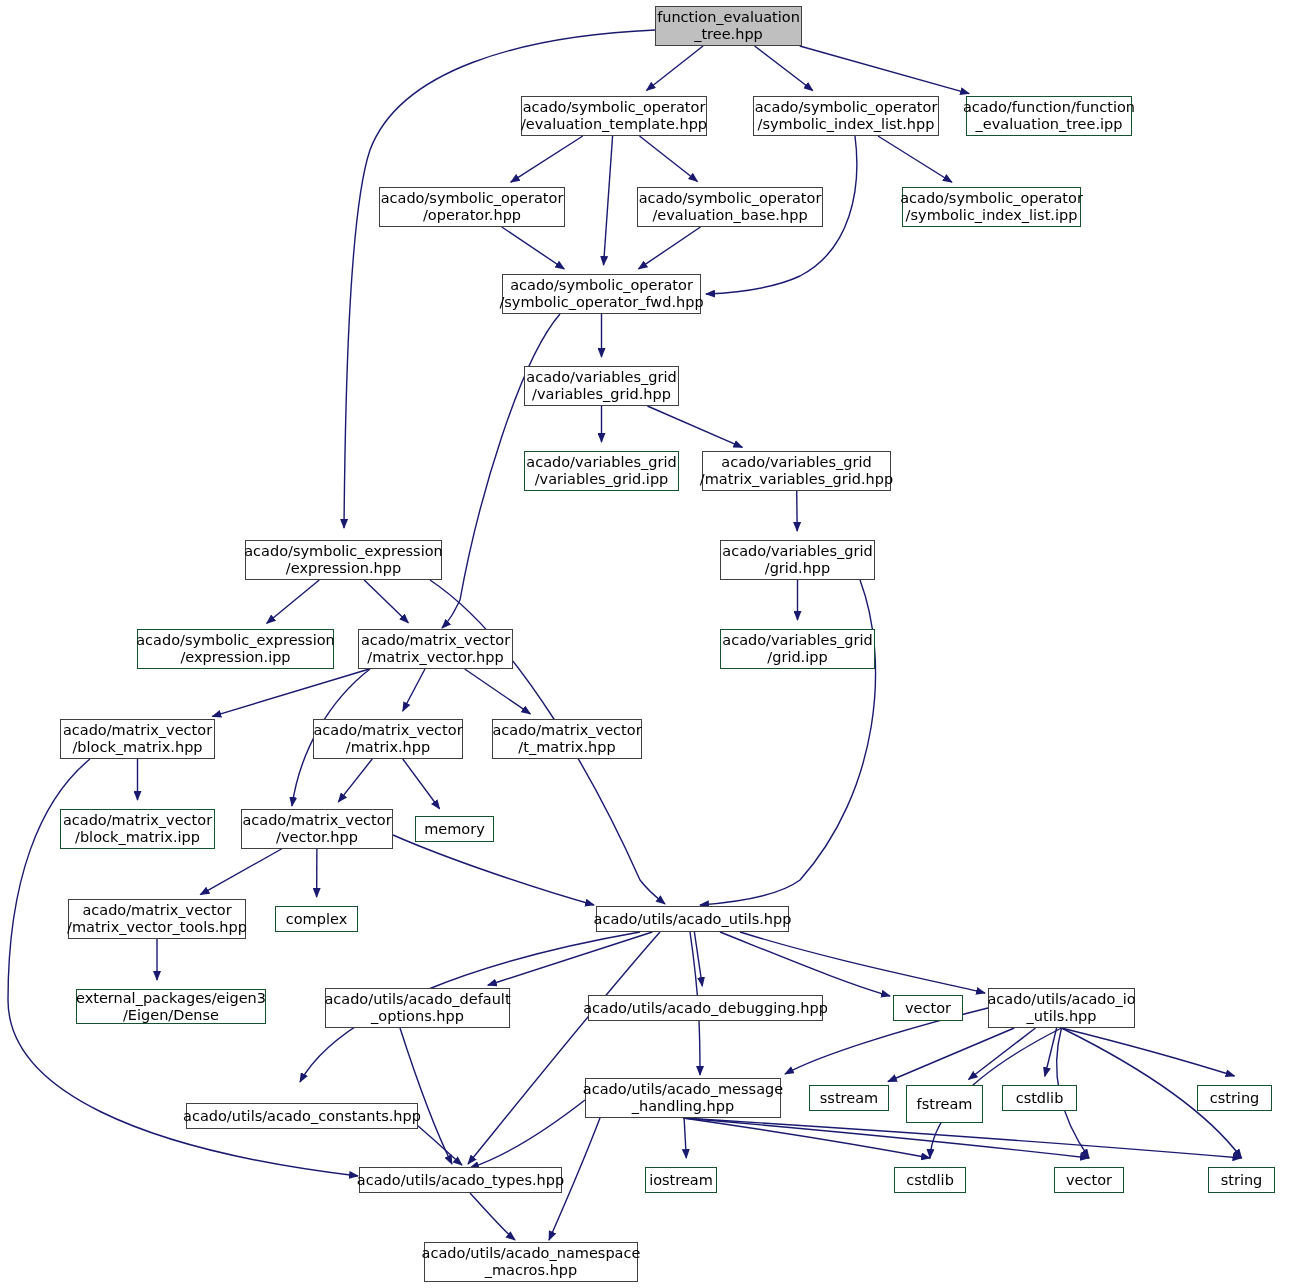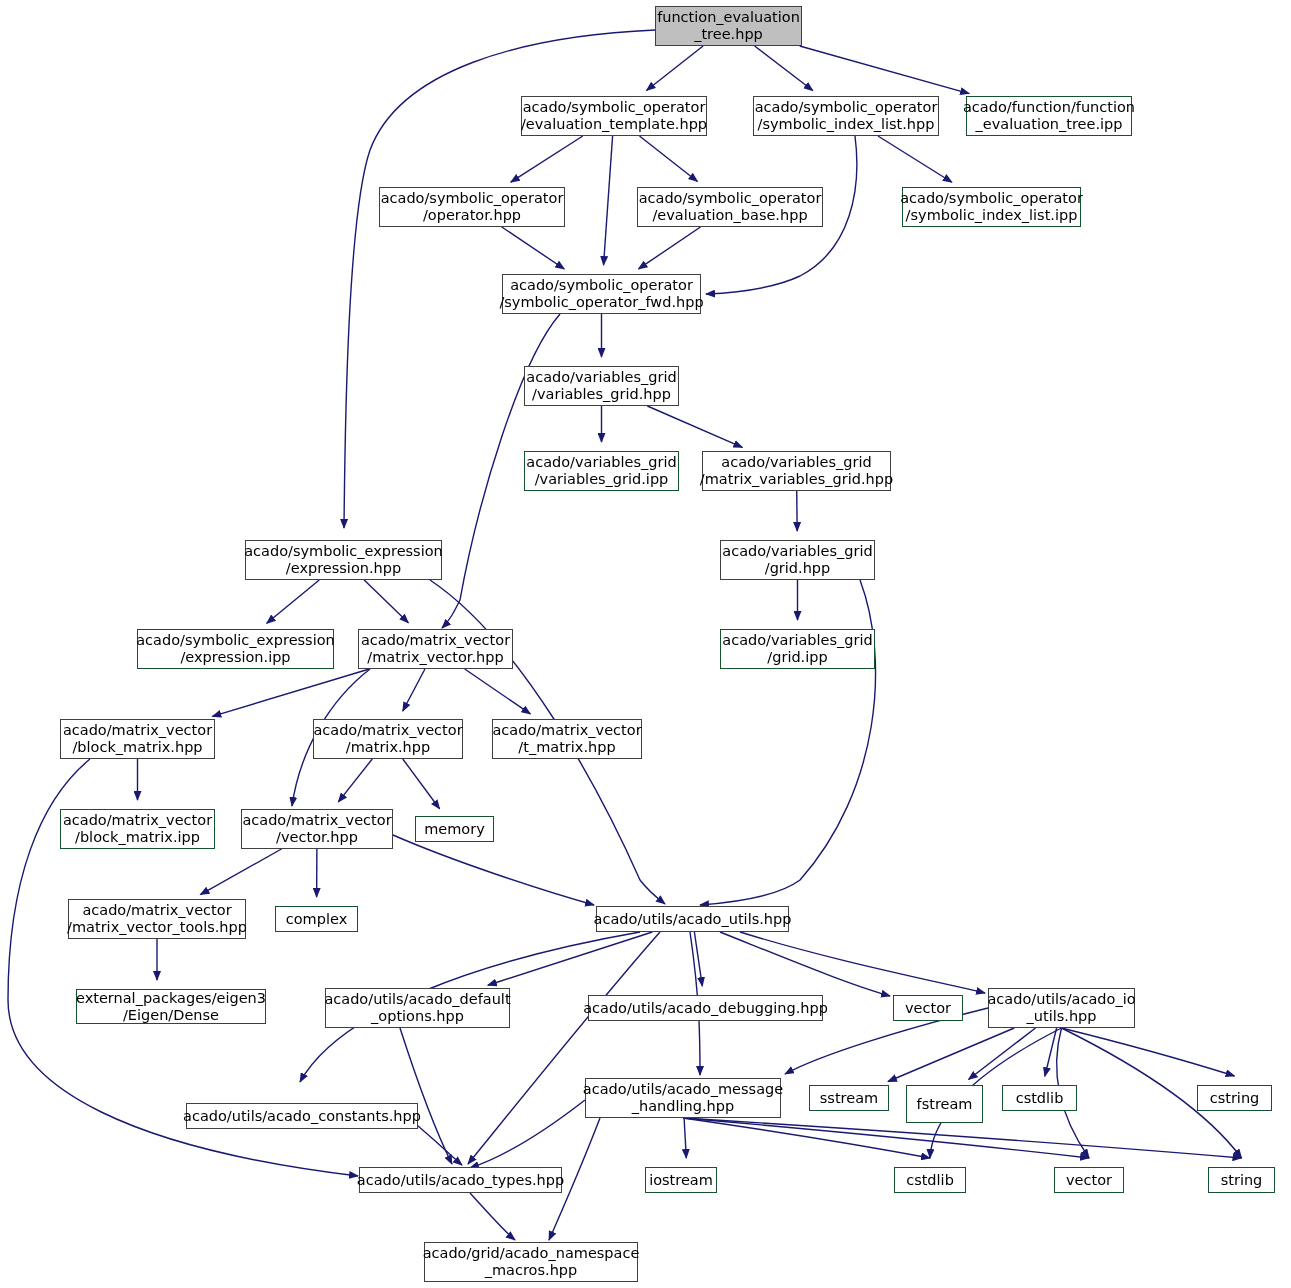--- a/index.html
+++ b/index.html
@@ -145,16 +145,16 @@
 _handling.hpp</span></div>
       <div class="node sys" style="left: 809px; top: 1085px; width: 80px; height: 26px;"><span>sstream</span></div>
       <div class="node sys" style="left: 906px; top: 1085px; width: 77px; height: 38px;"><span>fstream</span></div>
       <div class="node sys" style="left: 1002px; top: 1085px; width: 75px; height: 26px;"><span>cstdlib</span></div>
       <div class="node sys" style="left: 1197px; top: 1085px; width: 75px; height: 26px;"><span>cstring</span></div>
       <div class="node hdr" style="left: 359px; top: 1167px; width: 203px; height: 26px;"><span>acado/utils/acado_types.hpp</span></div>
       <div class="node sys" style="left: 645px; top: 1167px; width: 72px; height: 26px;"><span>iostream</span></div>
       <div class="node sys" style="left: 894px; top: 1167px; width: 72px; height: 26px;"><span>cstdlib</span></div>
       <div class="node sys" style="left: 1054px; top: 1167px; width: 70px; height: 26px;"><span>vector</span></div>
       <div class="node sys" style="left: 1208px; top: 1167px; width: 67px; height: 26px;"><span>string</span></div>
-      <div class="node hdr" style="left: 424px; top: 1242px; width: 214px; height: 40px;"><span>acado/grid/acado_namespace
+      <div class="node hdr" style="left: 424px; top: 1242px; width: 214px; height: 40px;"><span>acado/utils/acado_namespace
 _macros.hpp</span></div>
     </div>
 </div>
 
 </body></html>

